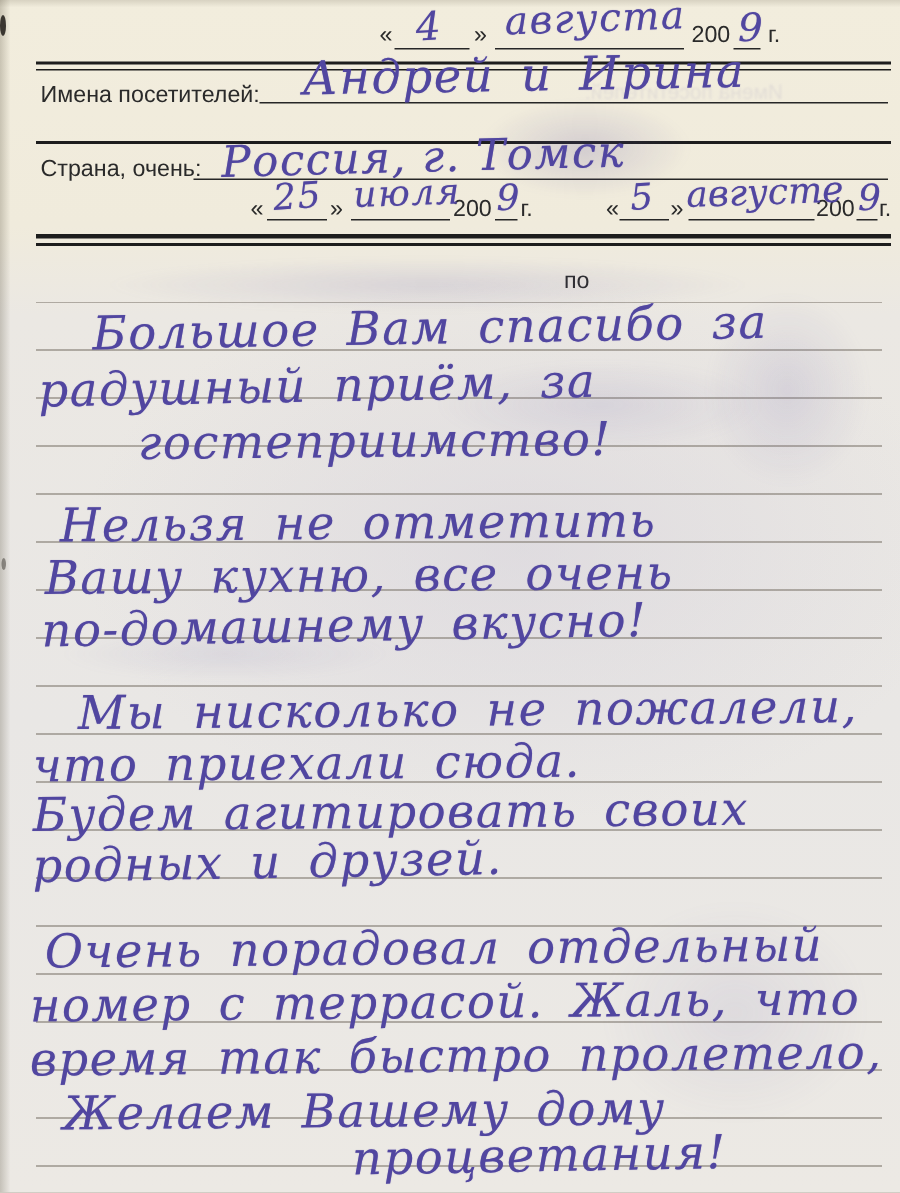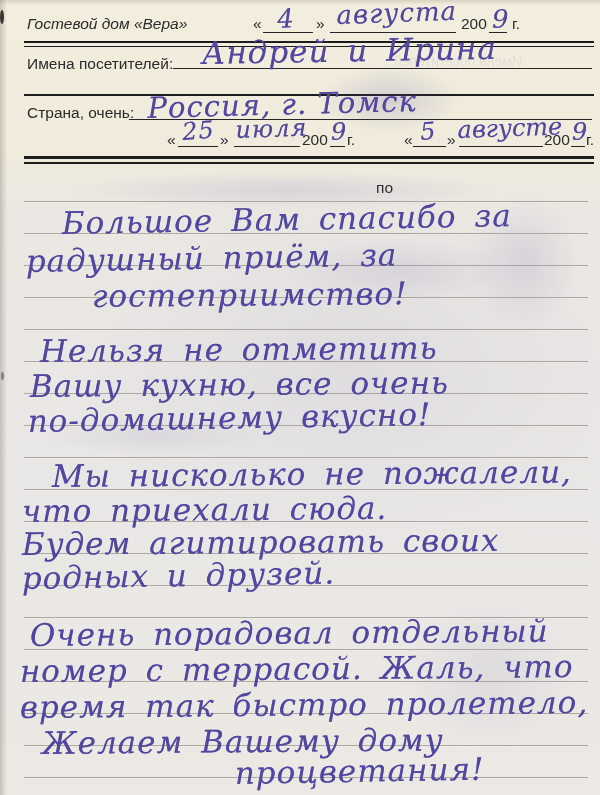--- a/index.html
+++ b/index.html
@@ -45,21 +45,20 @@
 </head>
 <body>
 
 <div class="page">
 
   <div class="edge-left"></div>
   <div class="edge-top"></div>
   <div class="speck" style="left:0;top:10px;width:4px;height:14px;"></div>
   <div class="speck" style="left:1px;top:372px;width:3px;height:8px;opacity:.5;"></div>
 
-  <span class="printed it" style="left:27px;top:15px;">Гостевой дом «Вера»</span>
 
   <span class="printed" style="left:253px;top:15px;">«</span>
   <div class="bl" style="left:263px;top:32px;width:50px;"></div>
   <span class="hw small" style="left:278px;top:6px;transform:rotate(-3deg);">4</span>
   <span class="printed" style="left:316px;top:15px;">»</span>
 
   <div class="bl" style="left:330px;top:32px;width:126px;"></div>
   <span class="hw small" style="left:337px;top:2px;transform:rotate(-2deg);">августа</span>
 
   <span class="printed" style="left:461px;top:15px;">200</span>

